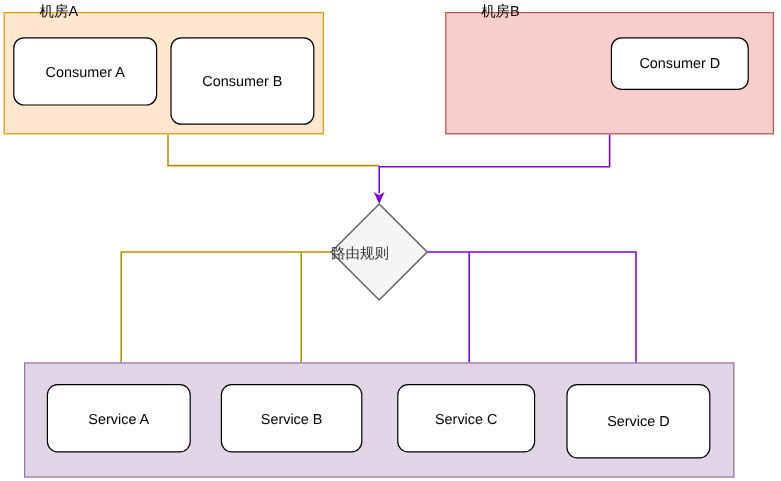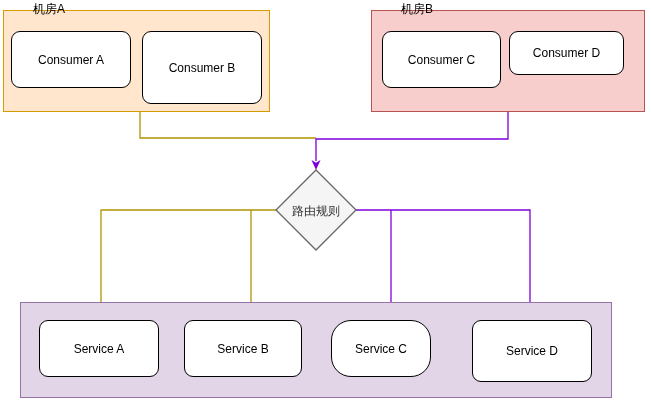--- a/index.html
+++ b/index.html
@@ -28,24 +28,24 @@
   .node{position:absolute;box-sizing:border-box;border:1.3px solid var(--node-stroke,#000);
     border-radius:9px;background:var(--node-fill,#fff);display:flex;align-items:center;
     justify-content:center;font-size:12px;color:#000000;}
   
   .n-ca{left:11px;top:31px;width:120px;height:57px;}
   .n-cb{left:142px;top:31px;width:120px;height:73px;}
   .n-cc{left:382px;top:31px;width:119px;height:57px;}
   .n-cd{left:509px;top:31px;width:115px;height:44px;}
   .n-sa{left:39px;top:320px;width:120px;height:57px;}
   .n-sb{left:184px;top:320px;width:118px;height:57px;}
-  .n-sc{left:331px;top:320px;width:100px;height:57px;border-radius:20px;}
+  .n-sc{left:331px;top:320px;width:115px;height:57px;}
   .n-sd{left:472px;top:320px;width:120px;height:62px;}
 
-  .router-label{position:absolute;left:276px;top:203px;width:80px;text-align:center;
+  .router-label{position:absolute;left:276px;top:203px;width:80px;text-align:left;
     font-size:12px;color:#333;pointer-events:none;}
 </style>
 </head>
 <body>
 
 <div class="stage">
 
   <svg class="edges" viewBox="0 0 651 401">
 
     <polyline points="140,112 140,138 316,138" fill="none" style="stroke:var(--edge-room-a,#b09500);stroke-width:1.3"></polyline>
@@ -72,23 +72,20 @@
   <div class="node n-ca">
     <span>Consumer A</span>
   </div>
   <div class="node n-cb">
     <span>Consumer B</span>
   </div>
 
   <div class="cluster room-b">
     <div class="cluster-label">机房B</div>
   </div>
-  <div class="node n-cc">
-    <span>Consumer C</span>
-  </div>
   <div class="node n-cd">
     <span>Consumer D</span>
   </div>
 
   <div class="router-label">路由规则</div>
 
   <div class="cluster services"></div>
   <div class="node n-sa">
     <span>Service A</span>
   </div>

